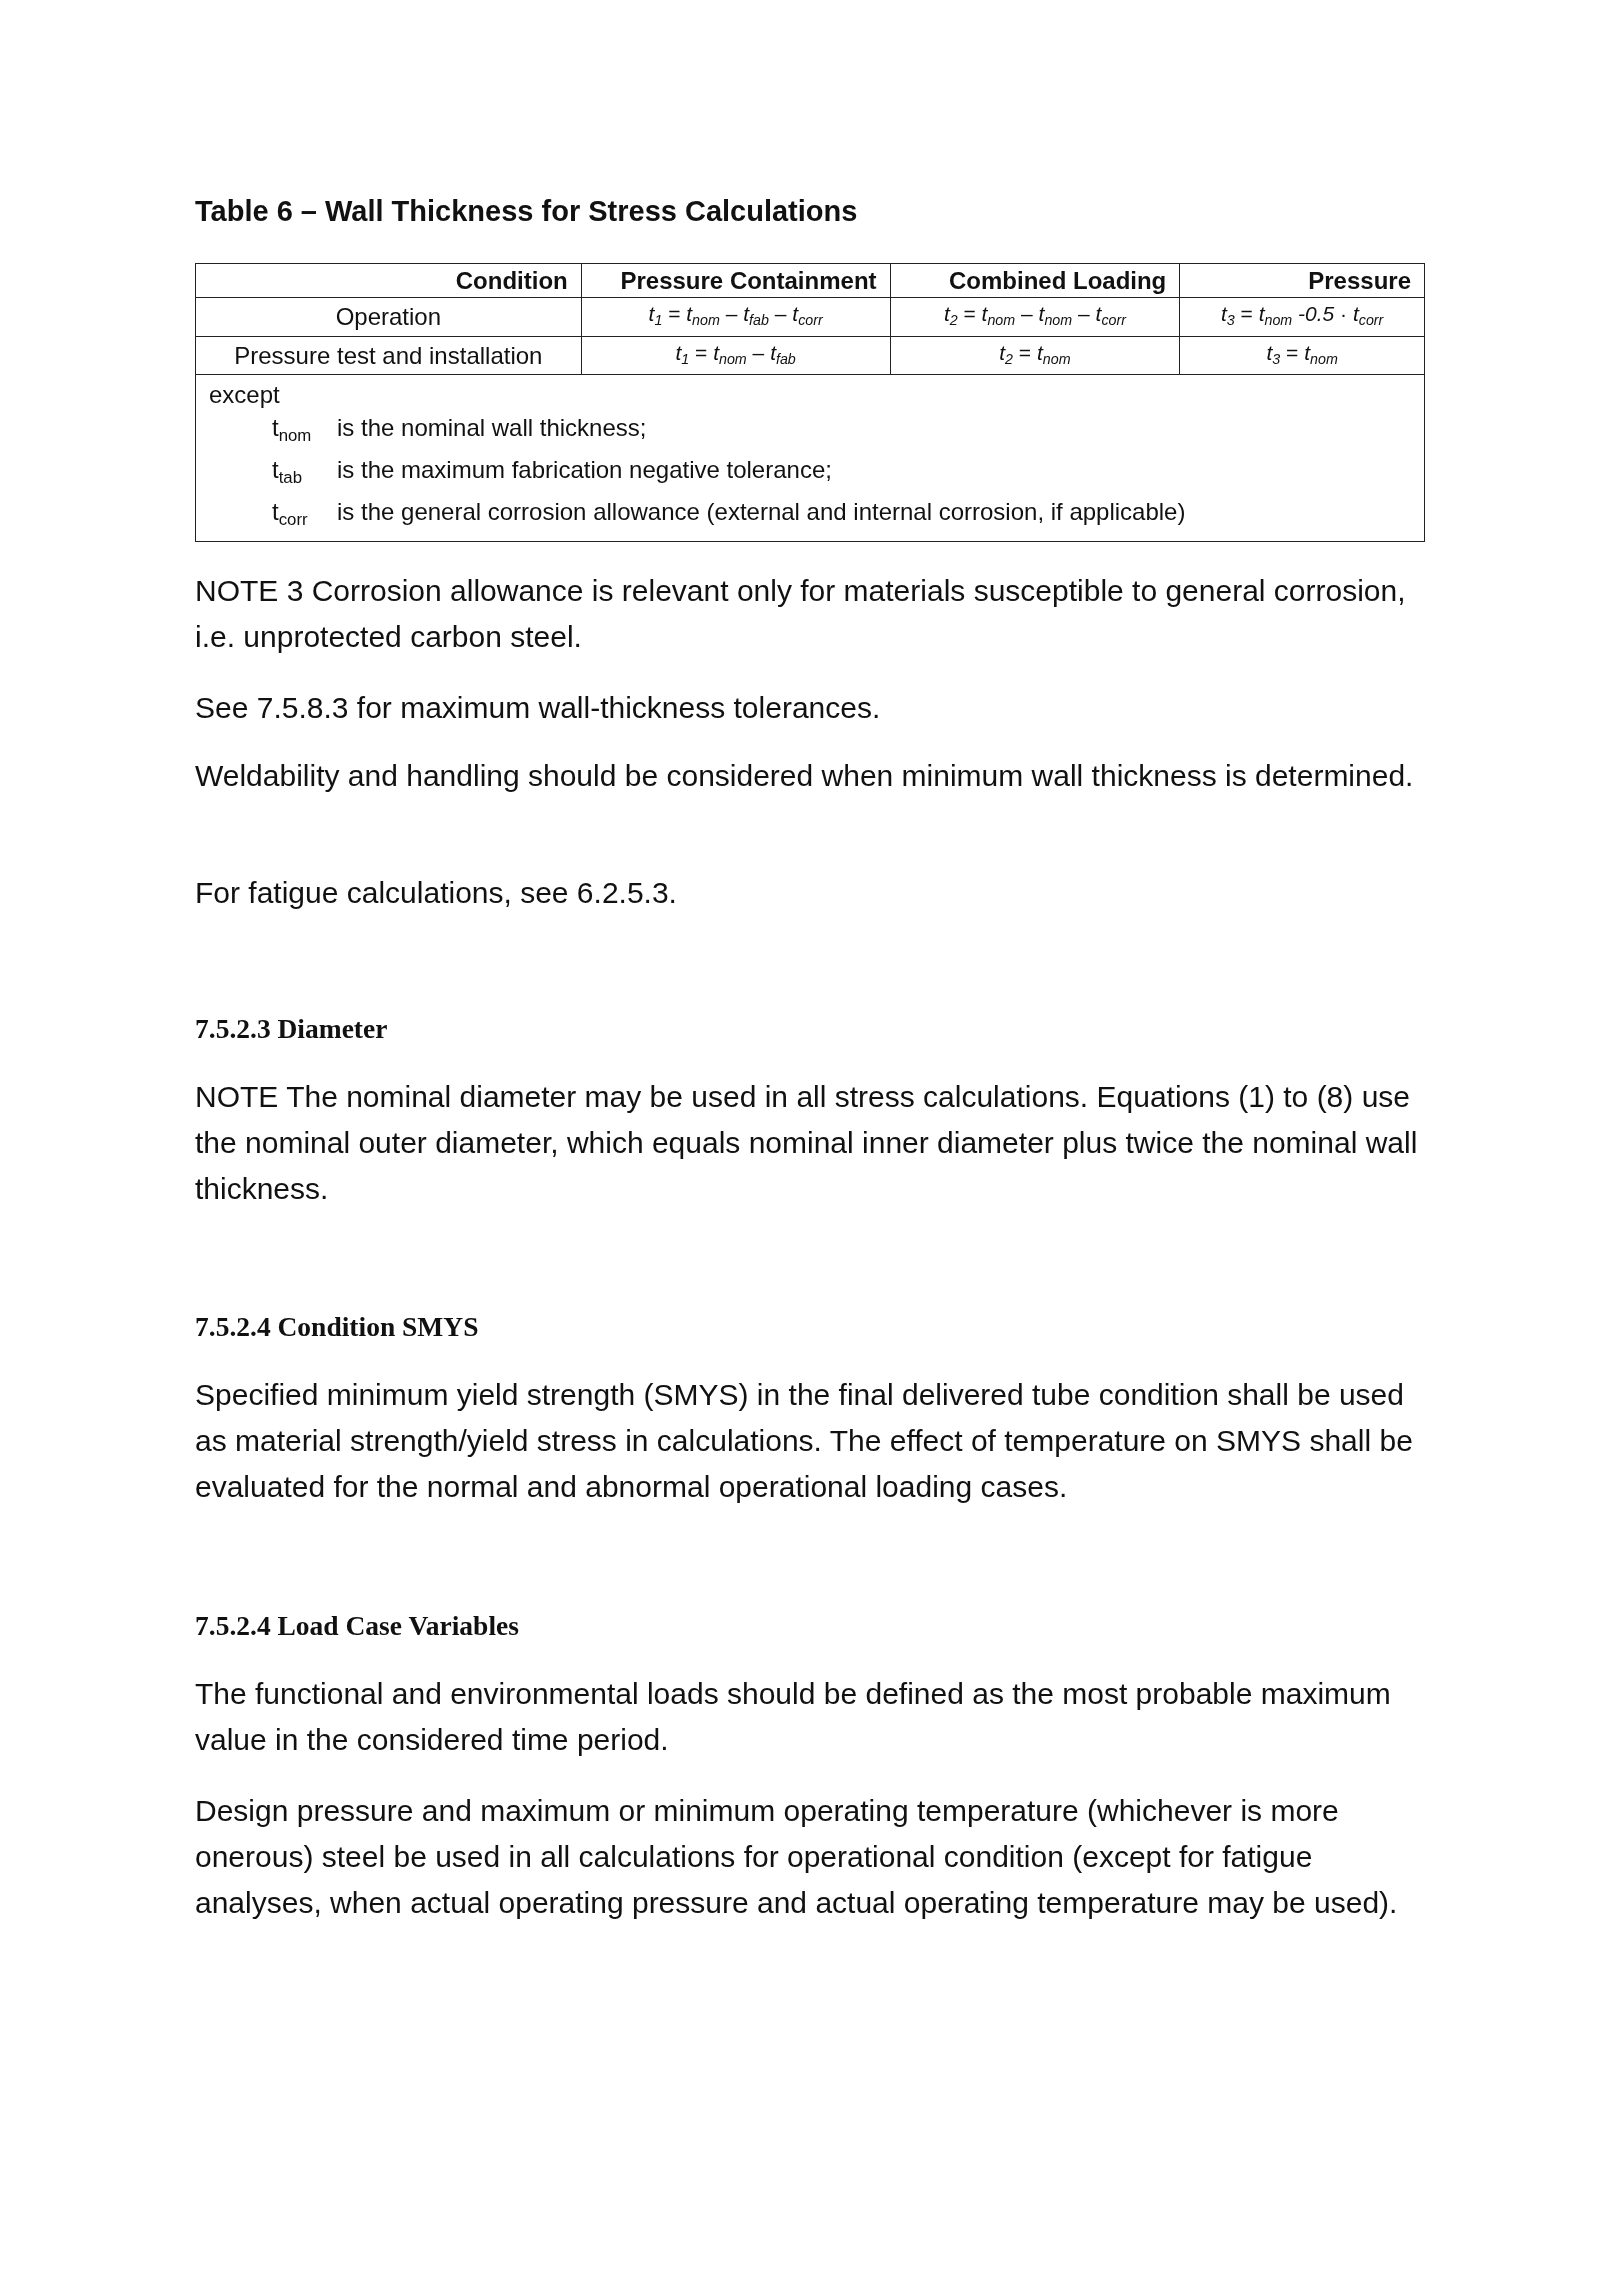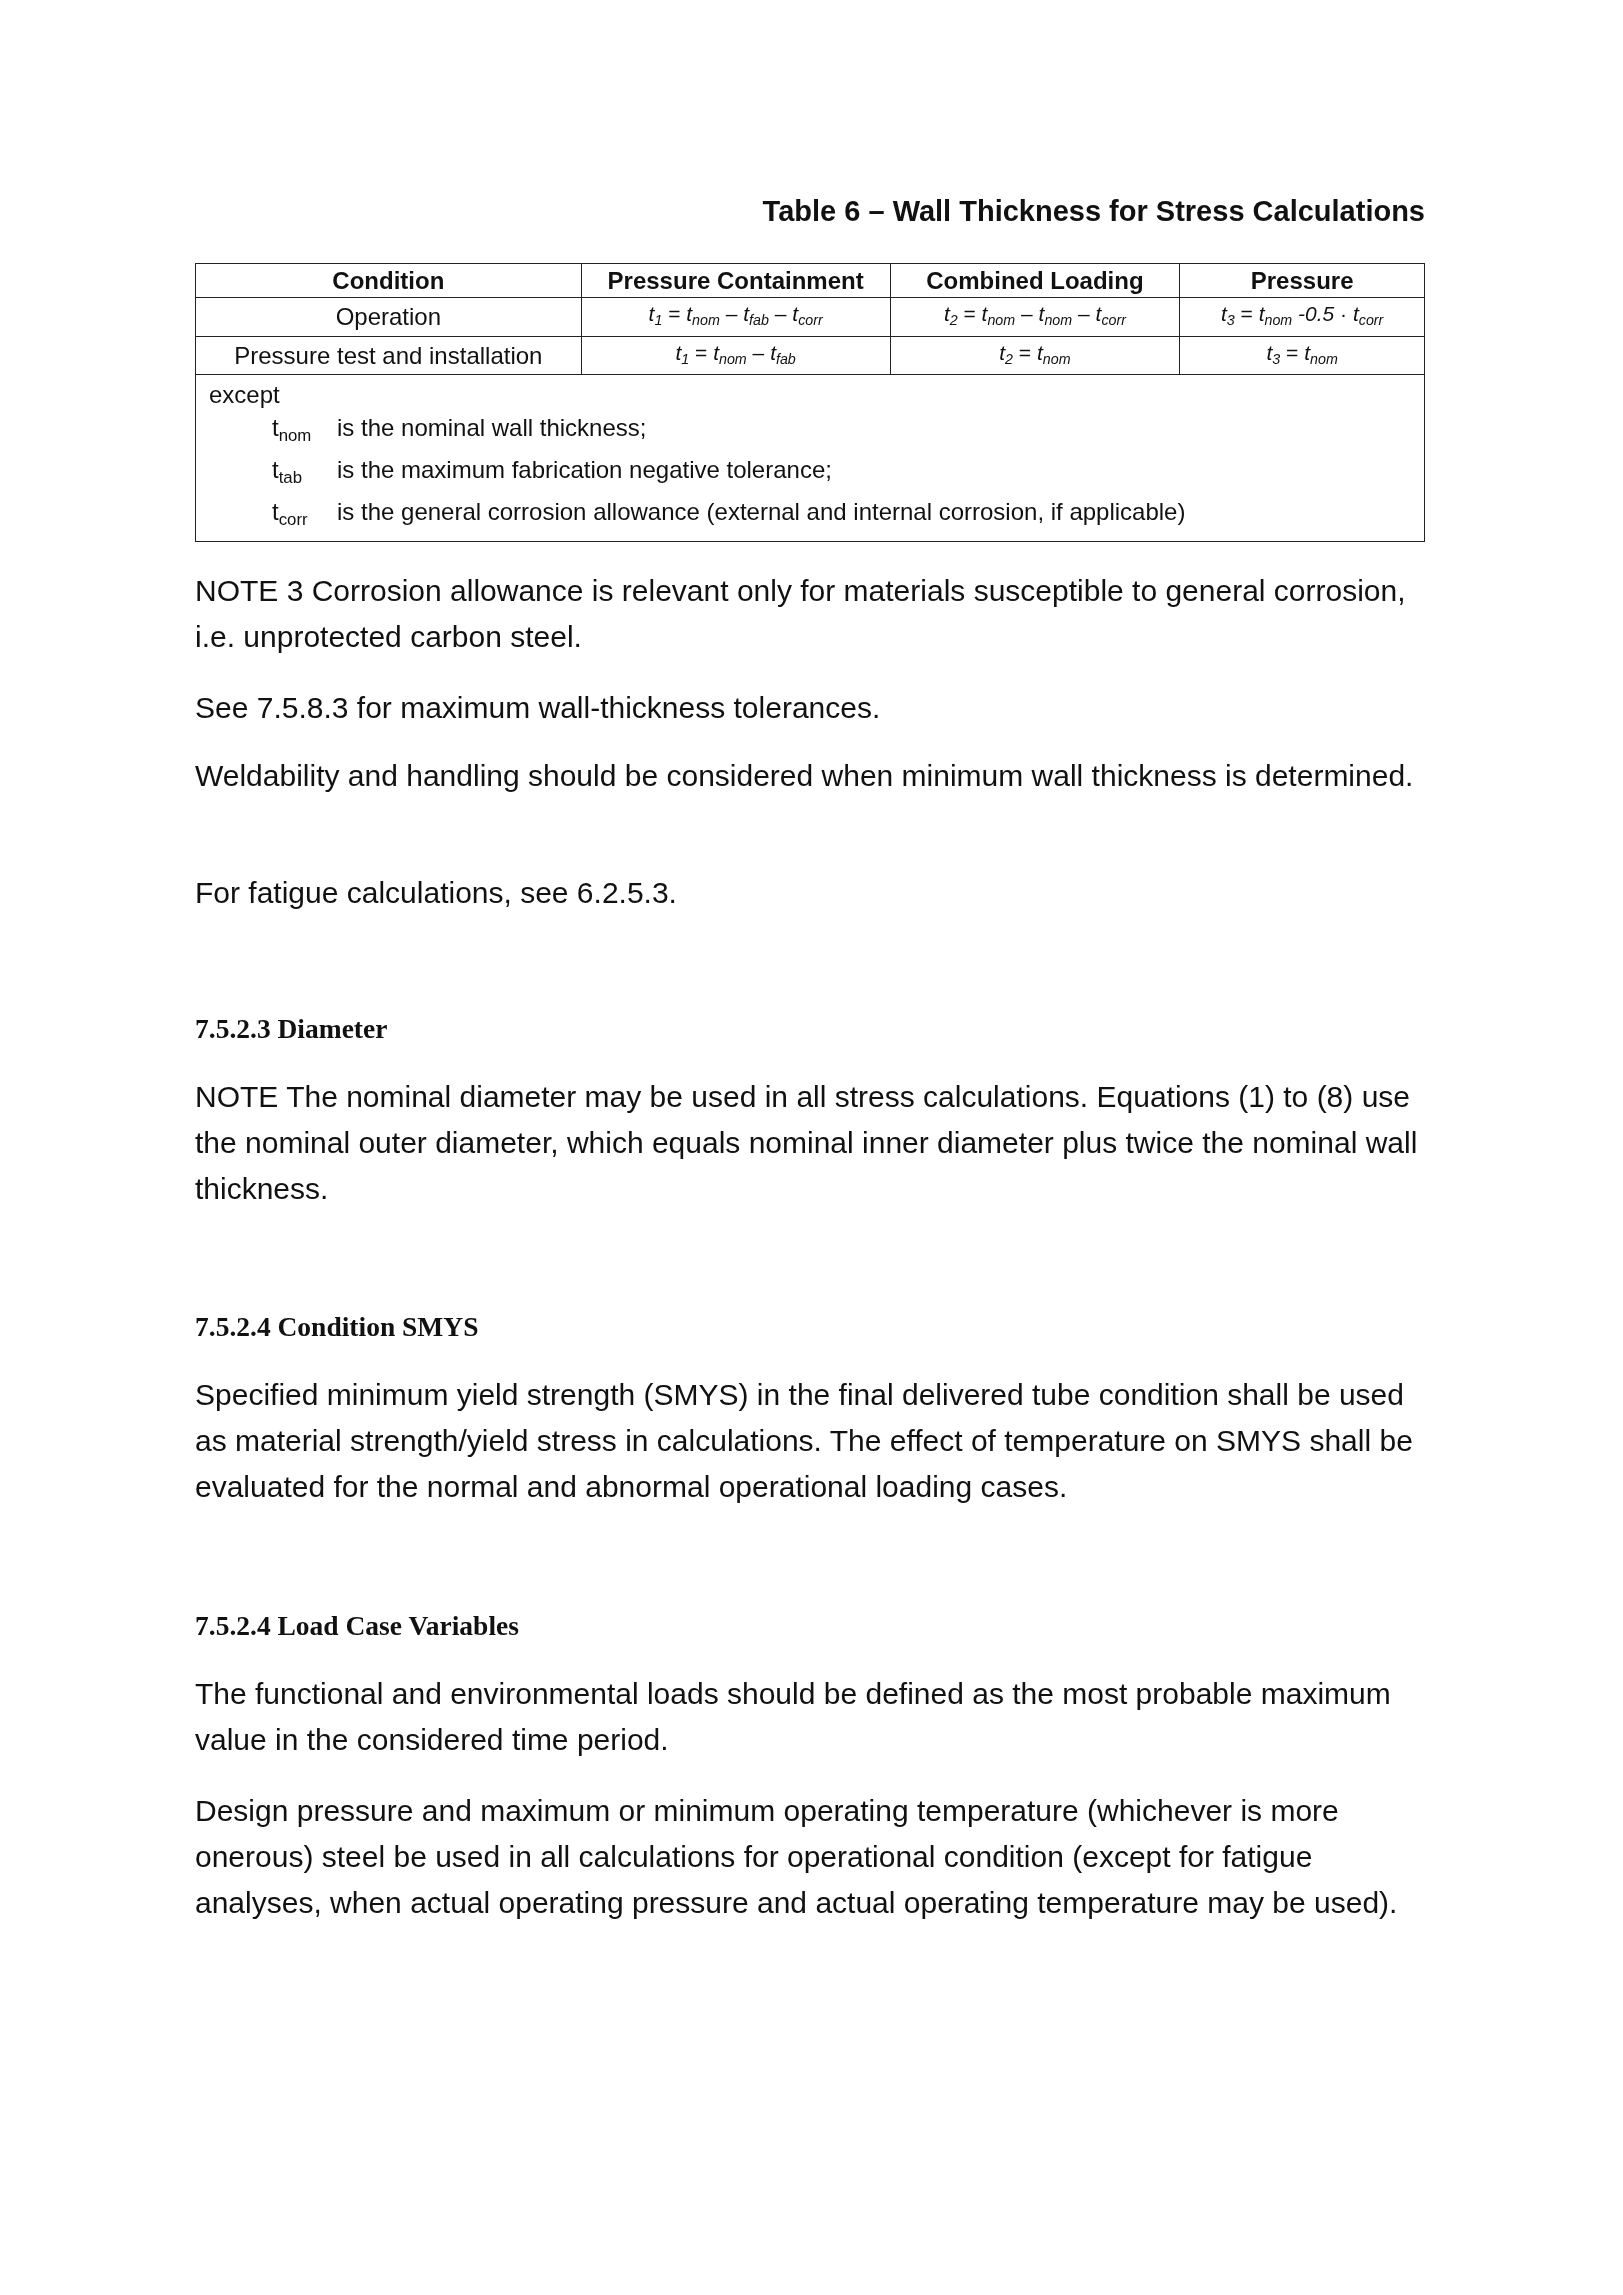--- a/index.html
+++ b/index.html
@@ -19,21 +19,21 @@
       position: absolute;
       left: 195px;
       top: 0;
       width: 1230px;
     }
     .table-title {
       position: absolute;
       top: 192px;
       left: 0;
       width: 1230px;
-      text-align: right;
+      text-align: left;
       font-weight: bold;
       font-size: 29px;
       line-height: 39px;
     }
     table.wt {
       position: absolute;
       top: 263px;
       left: 0;
       width: 1230px;
       border-collapse: collapse;
@@ -41,21 +41,21 @@
     }
     table.wt td, table.wt th {
       border: 1.3px solid #222;
       padding: 0 13px;
       height: 33px;
       line-height: 31px;
       white-space: nowrap;
     }
     table.wt th {
       font-weight: bold;
-      text-align: center;
+      text-align: right;
     }
     table.wt td.c { text-align: center; font-size: 21px; }
     table.wt td.l { text-align: center; }
     .f i { font-style: italic; }
     .f sub { font-size: 0.68em; vertical-align: -0.25em; font-style: italic; }
     .where-cell { padding: 2.6px 13px 3.9px 13px !important; height: auto !important; }
     .where-label { line-height: 33px; }
     .def-row {
       display: flex;
       line-height: 34px;

